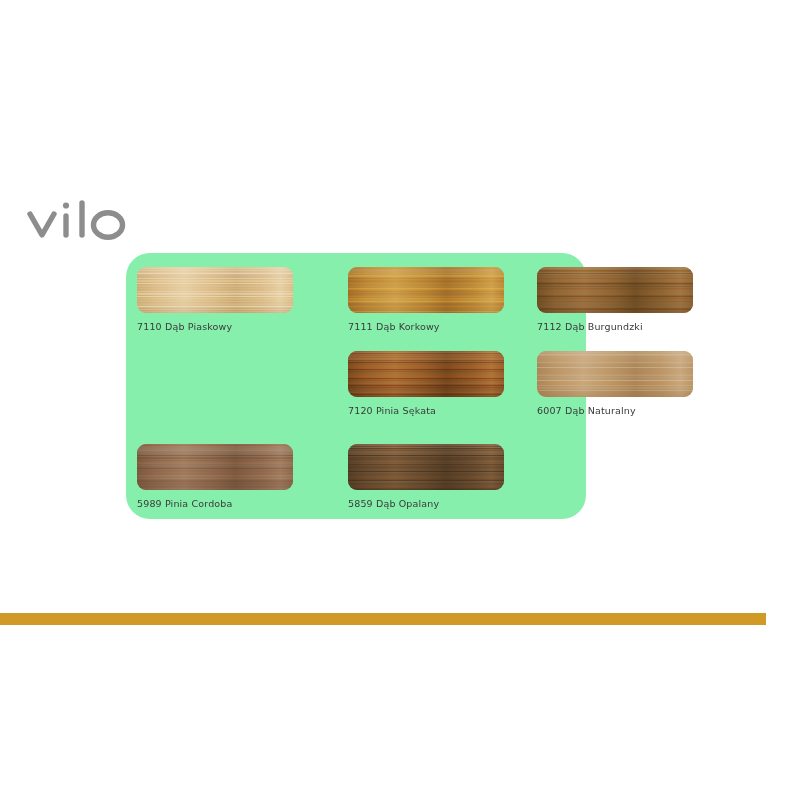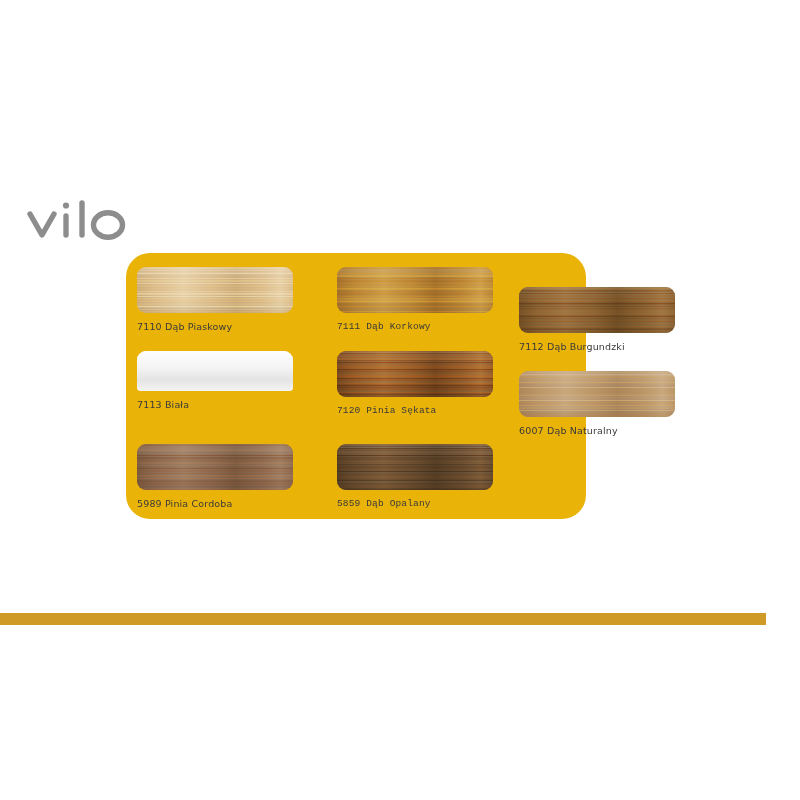--- a/index.html
+++ b/index.html
@@ -31,38 +31,38 @@
   }
   .logo svg { display: block; }
 
   
   .panel {
     position: absolute;
     left: 126px;
     top: 253px;
     width: 460px;
     height: 266px;
-    background: #eab308;
+    background: #86efac;
     border-radius: 24px;
   }
 
   
   .swatch-grid {
     position: absolute;
     left: 0; top: 0;
     width: 100%; height: 100%;
   }
 
   .cell {
     position: absolute;
     width: 170px;
   }
   .cell.col1 { left: 11px; }
-  .cell.col2 { left: 211px; font-family: Liberation Mono, monospace; }
-  .cell.col3 { left: 393px; margin-top: 20px; }
+  .cell.col2 { left: 222px; }
+  .cell.col3 { left: 411px; }
   .cell.row1 { top: 14px; }
   .cell.row2 { top: 98px; }
   .cell.row3 { top: 191px; }
 
   .chip {
     width: 156px;
     height: 46px;
     border-radius: 9px;
     position: relative;
     overflow: hidden;
@@ -134,26 +134,20 @@
         <div class="chip-label">7111 Dąb Korkowy</div>
       </div>
 
       <div class="cell col3 row1">
         <div class="chip" style="background: rgb(138, 102, 56);">
             <div class="grain" style="opacity: 0.62; background-image: linear-gradient(rgba(0, 0, 0, 0) 0.777778%, rgb(168, 128, 83) 2.77778%, rgba(0, 0, 0, 0) 4.77778%), linear-gradient(rgba(0, 0, 0, 0) 5.23333%, rgb(99, 69, 31) 8.33333%, rgba(0, 0, 0, 0) 11.4333%), linear-gradient(rgba(0, 0, 0, 0) 12.4389%, rgb(99, 69, 31) 13.8889%, rgba(0, 0, 0, 0) 15.3389%), linear-gradient(rgba(0, 0, 0, 0) 16.8944%, rgb(138, 102, 56) 19.4444%, rgba(0, 0, 0, 0) 21.9944%), linear-gradient(rgba(0, 0, 0, 0) 24.1%, rgb(138, 102, 56) 25%, rgba(0, 0, 0, 0) 25.9%), linear-gradient(rgba(0, 0, 0, 0) 28.5556%, rgb(168, 128, 83) 30.5556%, rgba(0, 0, 0, 0) 32.5556%), linear-gradient(rgba(0, 0, 0, 0) 33.0111%, rgb(99, 69, 31) 36.1111%, rgba(0, 0, 0, 0) 39.2111%), linear-gradient(rgba(0, 0, 0, 0) 40.2167%, rgb(99, 69, 31) 41.6667%, rgba(0, 0, 0, 0) 43.1167%), linear-gradient(rgba(0, 0, 0, 0) 44.6722%, rgb(138, 102, 56) 47.2222%, rgba(0, 0, 0, 0) 49.7722%), linear-gradient(rgba(0, 0, 0, 0) 51.8778%, rgb(168, 128, 83) 52.7778%, rgba(0, 0, 0, 0) 53.6778%), linear-gradient(rgba(0, 0, 0, 0) 56.3333%, rgb(168, 128, 83) 58.3333%, rgba(0, 0, 0, 0) 60.3333%), linear-gradient(rgba(0, 0, 0, 0) 60.7889%, rgb(99, 69, 31) 63.8889%, rgba(0, 0, 0, 0) 66.9889%), linear-gradient(rgba(0, 0, 0, 0) 67.9944%, rgb(99, 69, 31) 69.4444%, rgba(0, 0, 0, 0) 70.8944%), linear-gradient(rgba(0, 0, 0, 0) 72.45%, rgb(138, 102, 56) 75%, rgba(0, 0, 0, 0) 77.55%), linear-gradient(rgba(0, 0, 0, 0) 79.6556%, rgb(168, 128, 83) 80.5556%, rgba(0, 0, 0, 0) 81.4556%), linear-gradient(rgba(0, 0, 0, 0) 84.1111%, rgb(168, 128, 83) 86.1111%, rgba(0, 0, 0, 0) 88.1111%), linear-gradient(rgba(0, 0, 0, 0) 88.5667%, rgb(99, 69, 31) 91.6667%, rgba(0, 0, 0, 0) 94.7667%), linear-gradient(rgba(0, 0, 0, 0) 95.7722%, rgb(138, 102, 56) 97.2222%, rgba(0, 0, 0, 0) 98.6722%), linear-gradient(90deg, rgb(99, 69, 31) 0%, rgb(138, 102, 56) 12%, rgb(168, 128, 83) 30%, rgb(138, 102, 56) 48%, rgb(99, 69, 31) 63%, rgb(138, 102, 56) 80%, rgb(168, 128, 83) 92%, rgb(138, 102, 56) 100%), linear-gradient(rgba(255, 255, 255, 0.22) 0%, rgba(255, 255, 255, 0) 35%, rgba(0, 0, 0, 0) 70%, rgba(0, 0, 0, 0.14) 100%); background-blend-mode: overlay; mix-blend-mode: normal;"></div>
           </div>
         <div class="chip-label">7112 Dąb Burgundzki</div>
       </div>
 
-      <div class="cell col1 row2">
-        <div class="chip white-chip" style="background: rgb(244, 244, 244);">
-            <div class="grain" style="background: linear-gradient(rgb(253, 253, 253) 0%, rgb(244, 244, 244) 42%, rgb(228, 228, 228) 72%, rgb(244, 244, 244) 100%);"></div>
-          </div>
-        <div class="chip-label">7113 Biała</div>
-      </div>
 
       <div class="cell col2 row2">
         <div class="chip" style="background: rgb(140, 97, 51);">
             <div class="grain" style="opacity: 0.78; background-image: linear-gradient(rgba(0, 0, 0, 0) 0.473077%, rgb(106, 70, 32) 1.92308%, rgba(0, 0, 0, 0) 3.37308%), linear-gradient(rgba(0, 0, 0, 0) 3.21923%, rgb(106, 70, 32) 5.76923%, rgba(0, 0, 0, 0) 8.31923%), linear-gradient(rgba(0, 0, 0, 0) 8.71538%, rgb(140, 97, 51) 9.61538%, rgba(0, 0, 0, 0) 10.5154%), linear-gradient(rgba(0, 0, 0, 0) 11.4615%, rgb(140, 97, 51) 13.4615%, rgba(0, 0, 0, 0) 15.4615%), linear-gradient(rgba(0, 0, 0, 0) 14.2077%, rgb(171, 124, 72) 17.3077%, rgba(0, 0, 0, 0) 20.4077%), linear-gradient(rgba(0, 0, 0, 0) 19.7038%, rgb(106, 70, 32) 21.1538%, rgba(0, 0, 0, 0) 22.6038%), linear-gradient(rgba(0, 0, 0, 0) 22.45%, rgb(106, 70, 32) 25%, rgba(0, 0, 0, 0) 27.55%), linear-gradient(rgba(0, 0, 0, 0) 27.9462%, rgb(140, 97, 51) 28.8462%, rgba(0, 0, 0, 0) 29.7462%), linear-gradient(rgba(0, 0, 0, 0) 30.6923%, rgb(171, 124, 72) 32.6923%, rgba(0, 0, 0, 0) 34.6923%), linear-gradient(rgba(0, 0, 0, 0) 33.4385%, rgb(171, 124, 72) 36.5385%, rgba(0, 0, 0, 0) 39.6385%), linear-gradient(rgba(0, 0, 0, 0) 38.9346%, rgb(106, 70, 32) 40.3846%, rgba(0, 0, 0, 0) 41.8346%), linear-gradient(rgba(0, 0, 0, 0) 41.6808%, rgb(140, 97, 51) 44.2308%, rgba(0, 0, 0, 0) 46.7808%), linear-gradient(rgba(0, 0, 0, 0) 47.1769%, rgb(140, 97, 51) 48.0769%, rgba(0, 0, 0, 0) 48.9769%), linear-gradient(rgba(0, 0, 0, 0) 49.9231%, rgb(171, 124, 72) 51.9231%, rgba(0, 0, 0, 0) 53.9231%), linear-gradient(rgba(0, 0, 0, 0) 52.6692%, rgb(171, 124, 72) 55.7692%, rgba(0, 0, 0, 0) 58.8692%), linear-gradient(rgba(0, 0, 0, 0) 58.1654%, rgb(106, 70, 32) 59.6154%, rgba(0, 0, 0, 0) 61.0654%), linear-gradient(rgba(0, 0, 0, 0) 60.9115%, rgb(140, 97, 51) 63.4615%, rgba(0, 0, 0, 0) 66.0115%), linear-gradient(rgba(0, 0, 0, 0) 66.4077%, rgb(140, 97, 51) 67.3077%, rgba(0, 0, 0, 0) 68.2077%), linear-gradient(rgba(0, 0, 0, 0) 69.1538%, rgb(171, 124, 72) 71.1538%, rgba(0, 0, 0, 0) 73.1538%), linear-gradient(rgba(0, 0, 0, 0) 71.9%, rgb(106, 70, 32) 75%, rgba(0, 0, 0, 0) 78.1%), linear-gradient(rgba(0, 0, 0, 0) 77.3962%, rgb(106, 70, 32) 78.8462%, rgba(0, 0, 0, 0) 80.2962%), linear-gradient(rgba(0, 0, 0, 0) 80.1423%, rgb(140, 97, 51) 82.6923%, rgba(0, 0, 0, 0) 85.2423%), linear-gradient(rgba(0, 0, 0, 0) 85.6385%, rgb(140, 97, 51) 86.5385%, rgba(0, 0, 0, 0) 87.4385%), linear-gradient(rgba(0, 0, 0, 0) 88.3846%, rgb(171, 124, 72) 90.3846%, rgba(0, 0, 0, 0) 92.3846%), linear-gradient(rgba(0, 0, 0, 0) 91.1308%, rgb(106, 70, 32) 94.2308%, rgba(0, 0, 0, 0) 97.3308%), linear-gradient(rgba(0, 0, 0, 0) 96.6269%, rgb(106, 70, 32) 98.0769%, rgba(0, 0, 0, 0) 99.5269%), linear-gradient(90deg, rgb(106, 70, 32) 0%, rgb(140, 97, 51) 12%, rgb(171, 124, 72) 30%, rgb(140, 97, 51) 48%, rgb(106, 70, 32) 63%, rgb(140, 97, 51) 80%, rgb(171, 124, 72) 92%, rgb(140, 97, 51) 100%), linear-gradient(rgba(255, 255, 255, 0.22) 0%, rgba(255, 255, 255, 0) 35%, rgba(0, 0, 0, 0) 70%, rgba(0, 0, 0, 0.14) 100%); background-blend-mode: overlay; mix-blend-mode: normal;"></div>
           </div>
         <div class="chip-label">7120 Pinia Sękata</div>
       </div>
 
       <div class="cell col3 row2">
         <div class="chip" style="background: rgb(184, 151, 112);">

